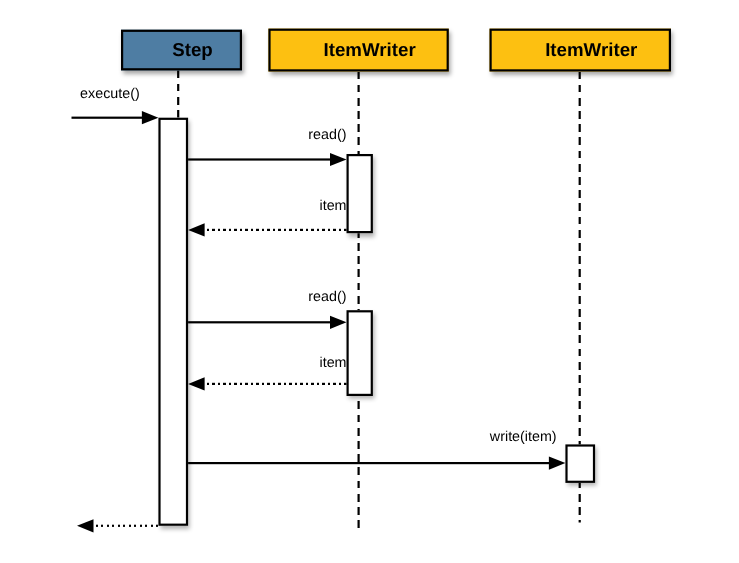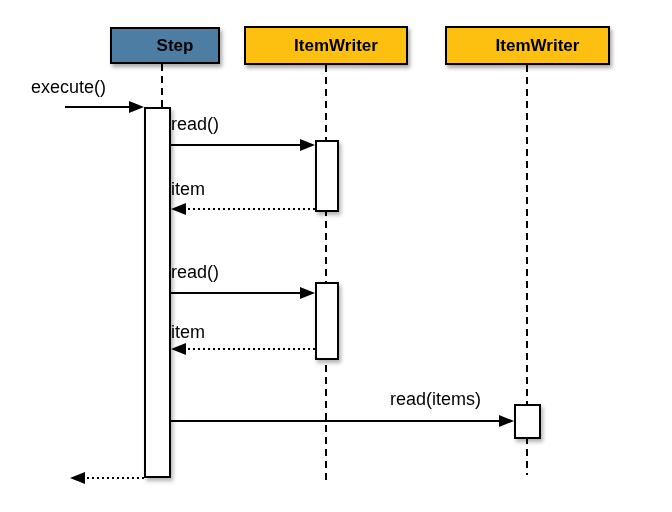--- a/index.html
+++ b/index.html
@@ -43,22 +43,22 @@
   .msg-head {
     position: absolute; top: 0; width: 0; height: 0;
     border-top: 6px solid transparent;
     border-bottom: 6px solid transparent;
   }
   .dir-right .msg-head { right: 0; border-left: 15px solid #000; }
   .dir-left  .msg-head { left: 0;  border-right: 15px solid #000; }
 
   .msg-label {
     position: absolute;
-    font-size: 18px; color: #000;
-    text-align: left; white-space: nowrap;
+    font-size: 13px; color: #000;
+    text-align: right; white-space: nowrap;
   }
 </style>
 </head>
 <body>
 
 <div class="diagram">
 
   <div class="lifeline" style="left: 161px; top: 64px; height: 43px;"></div>
   <div class="lifeline" style="left: 325px; top: 65px; height: 418px;"></div>
   <div class="lifeline" style="left: 526px; top: 65px; height: 410px;"></div>
@@ -105,15 +105,15 @@
   <div class="message dir-left line-dotted" style="left: 70px; top: 472px; width: 74px;">
     <div class="msg-line" style="left: 12px; width: 62px;"></div>
     <div class="msg-head"></div>
   </div>
 
   <div class="msg-label" style="left: 31px; top: 77px; width: 96px;">execute()</div>
   <div class="msg-label" style="left: 171px; top: 114px; width: 144px;">read()</div>
   <div class="msg-label" style="left: 171px; top: 179px; width: 144px;">item</div>
   <div class="msg-label" style="left: 171px; top: 262px; width: 144px;">read()</div>
   <div class="msg-label" style="left: 171px; top: 322px; width: 144px;">item</div>
-  <div class="msg-label" style="left: 390px; top: 389px; width: 116px;">read(items)</div>
+  <div class="msg-label" style="left: 390px; top: 389px; width: 116px;">write(item)</div>
 
 </div>
 
 </body></html>

